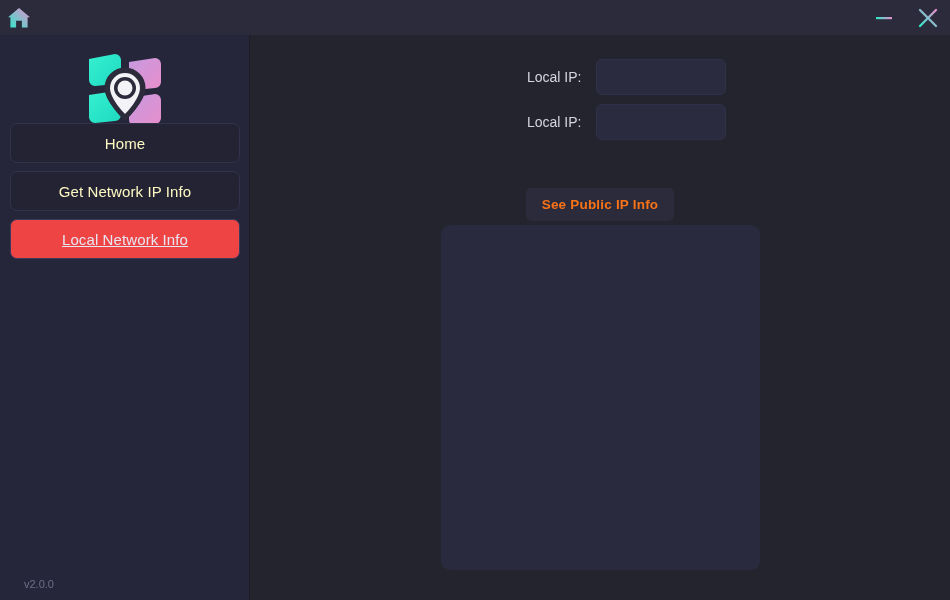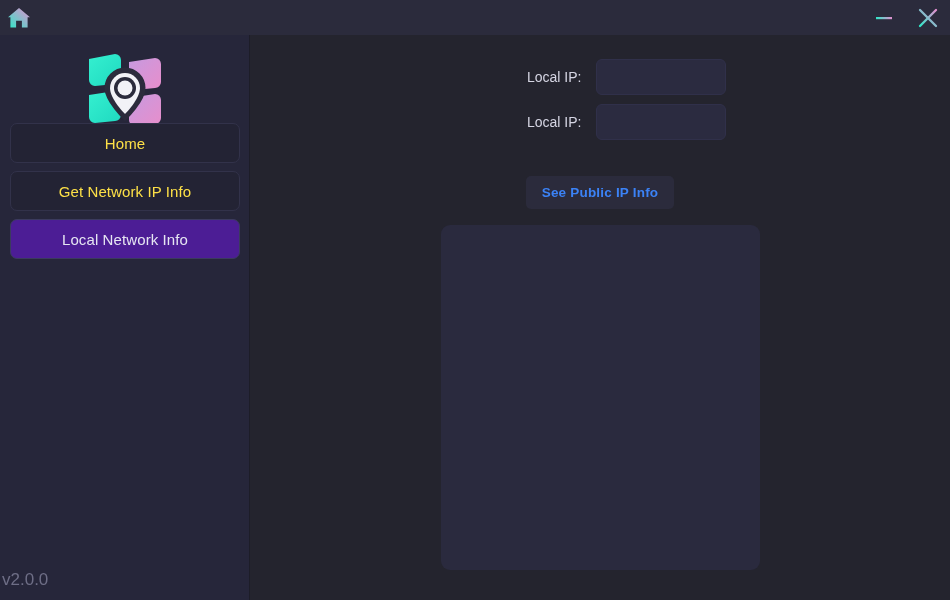--- a/index.html
+++ b/index.html
@@ -78,39 +78,40 @@
     top: 88px;
     width: 230px;
   }
   .nav-item {
     box-sizing: border-box;
     height: 40px;
     margin-bottom: 8px;
     border-radius: 7px;
     background: #232334;
     border: 1px solid #32324a;
-    color: #fde047;
+    color: #fef9c3;
     font-size: 15px;
     display: flex;
     align-items: center;
     justify-content: center;
     cursor: pointer;
     letter-spacing: 0.1px;
   }
   .nav-item.active {
-    background: #4c1d95;
+    background: #ef4444;
     border-color: #3b3b5e;
     color: #e6e6f2;
+    text-decoration: underline;
   }
 
   .version {
     position: absolute;
-    left: 2px;
+    left: 24px;
     bottom: 10px;
-    font-size: 17px;
+    font-size: 11px;
     color: #6e6e86;
   }
 
   
   .main {
     position: absolute;
     left: 251px; top: 35px;
     width: 699px;
     height: 565px;
     background: #24242e;
@@ -142,27 +143,27 @@
     color: #d5d5e3;
     font-family: "Liberation Sans", sans-serif;
     font-size: 13px;
     padding: 0 9px;
     outline: none;
   }
 
   .action-btn {
     position: absolute;
     left: 275px;
-    top: 141px;
+    top: 153px;
     width: 148px;
     height: 33px;
     background: #2b2b3c;
     border: none;
     border-radius: 5px;
-    color: #3b82f6;
+    color: #f97316;
     font-family: "Liberation Sans", sans-serif;
     font-size: 13.5px;
     font-weight: bold;
     cursor: pointer;
     letter-spacing: 0.2px;
   }
 
   .output-panel {
     position: absolute;
     left: 190px;

